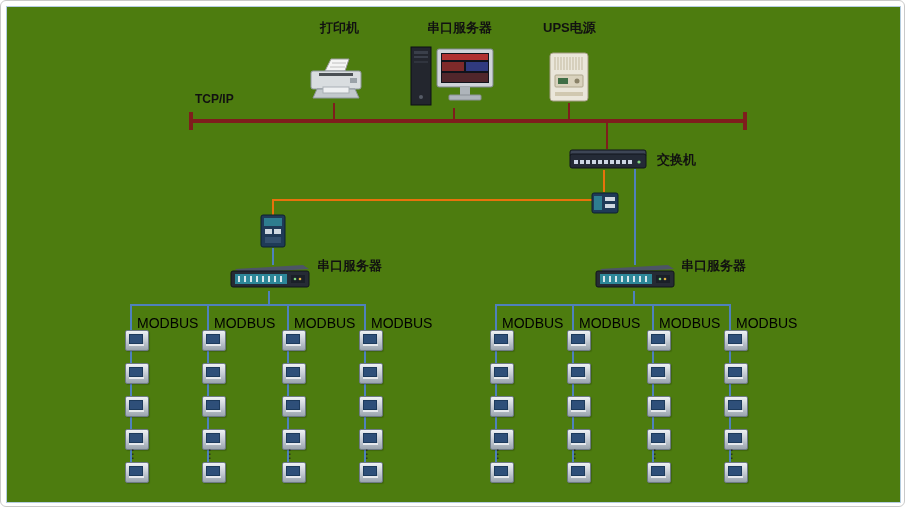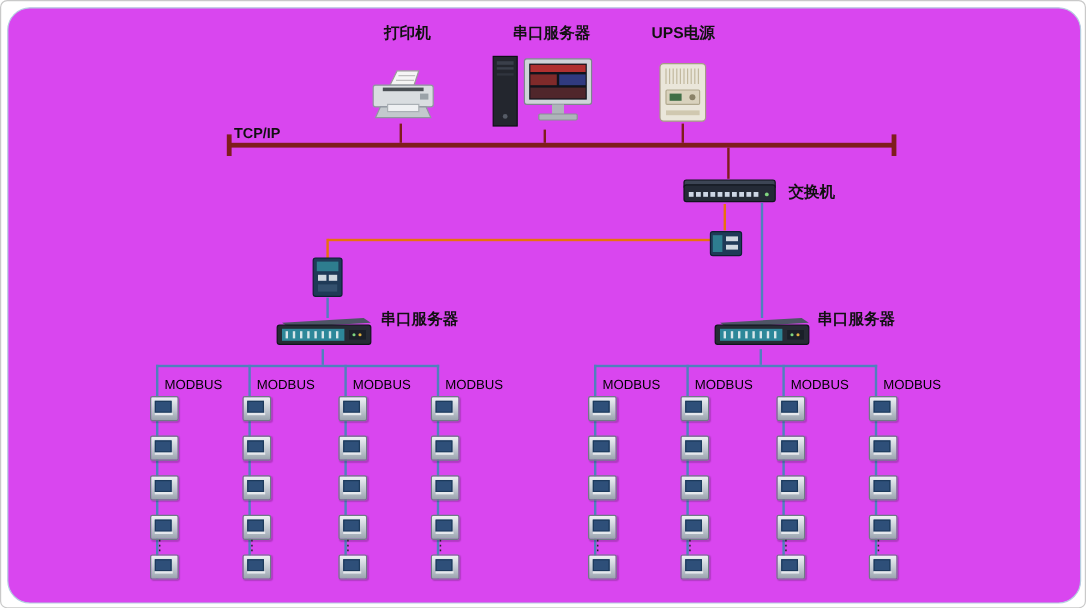--- a/index.html
+++ b/index.html
@@ -1,27 +1,27 @@
 <!DOCTYPE html>
 <html><head>
 <meta charset="utf-8">
 <style>
   html,body{margin:0;padding:0;background:#ffffff;font-family:"Liberation Sans","DejaVu Sans",sans-serif;}
   .frame{position:relative;width:905px;height:507px;background:#ffffff;border:1px solid #c9c9c9;border-radius:6px;box-sizing:border-box;padding:5px;}
-  .panel{position:relative;width:100%;height:100%;background:#d946ef;border:1px solid #b5cde0;border-radius:19px;overflow:hidden;}
+  .panel{position:relative;width:100%;height:100%;background:#4d7c0f;border:1px solid #b5cde0;border-radius:0;overflow:hidden;}
   .lbl{position:absolute;font-size:13px;font-weight:600;color:#111;white-space:nowrap;}
   .lbl.sm{font-size:12px;}
   .h,.v{position:absolute;}
   .red{background:#7f1d1d;}
   .blue{background:#4f81bd;}
   .orange{background:#e8720c;}
   .icon{position:absolute;line-height:0;}
   .col{position:absolute;top:297px;width:78px;height:180px;}
   .col .vline{position:absolute;left:0;top:0;width:2px;height:178px;background:#4f81bd;}
-  .col .col-label{position:absolute;left:7px;top:11px;font-size:11px;font-weight:400;color:#000;}
+  .col .col-label{position:absolute;left:7px;top:11px;font-size:14px;font-weight:400;color:#000;}
   .meter{position:absolute;left:-5px;width:22px;height:19px;border:1px solid #6e7a86;border-radius:2px;
          background:linear-gradient(180deg,#eef1f4,#c2c9d2 55%,#9aa4ae);box-shadow:1px 1px 1px rgba(0,0,0,.18);}
   .meter::before{content:"";position:absolute;left:3px;top:3px;width:12px;height:8px;background:#2e4f79;border:1px solid #1c3a5c;}
   .meter::after{content:"";position:absolute;left:3px;top:13px;width:15px;height:2px;background:#f2f4f6;opacity:.8;}
   .dots{position:absolute;left:-3px;top:144px;font-size:12px;color:#222;line-height:1;}
 </style>
 </head>
 <body>
 
 <div class="frame">
@@ -66,21 +66,21 @@
       <svg width="44" height="52" viewBox="0 0 44 52">
         <rect x="3" y="2" width="38" height="48" rx="3" fill="#eae6da" stroke="#a49c84"></rect>
         <path d="M8 6v13M11 6v13M14 6v13M17 6v13M20 6v13M23 6v13M26 6v13M29 6v13M32 6v13M35 6v13" stroke="#c2b99f" stroke-width="1"></path>
         <rect x="8" y="24" width="28" height="12" rx="1" fill="#d9d2bd" stroke="#b0a88e"></rect>
         <rect x="11" y="27" width="10" height="6" fill="#3f6e46"></rect>
         <circle cx="30" cy="30" r="2.5" fill="#8a8268"></circle>
         <rect x="8" y="41" width="28" height="4" fill="#d0c8b0"></rect>
       </svg>
     </div>
 
-    <div class="lbl sm" style="left:188px;top:97px">TCP/IP</div>
+    <div class="lbl sm" style="left:188px;top:85px">TCP/IP</div>
     <div class="h red" style="left:185px;top:112px;width:553px;height:4px"></div>
     <div class="v red" style="left:182px;top:105px;width:4px;height:18px"></div>
     <div class="v red" style="left:736px;top:105px;width:4px;height:18px"></div>
 
     <div class="v red" style="left:326px;top:96px;width:2px;height:16px"></div>
     <div class="v red" style="left:446px;top:101px;width:2px;height:11px"></div>
     <div class="v red" style="left:561px;top:96px;width:2px;height:16px"></div>
 
     <div class="v red" style="left:599px;top:116px;width:2px;height:26px"></div>
     <div class="icon" style="left:562px;top:140px">

